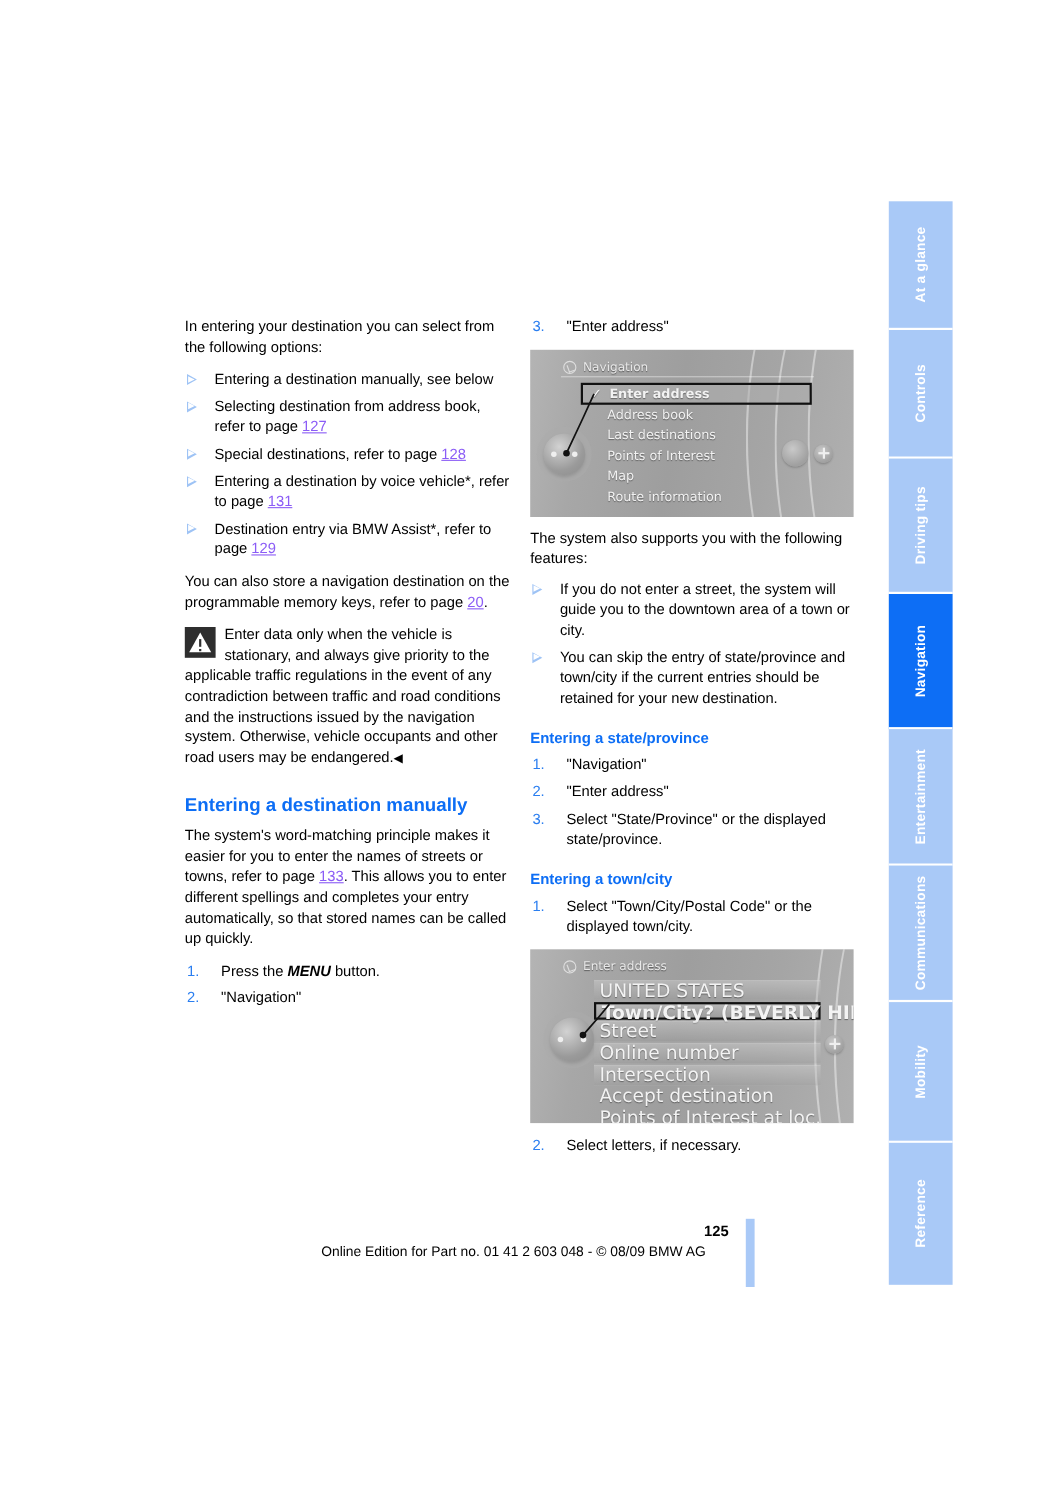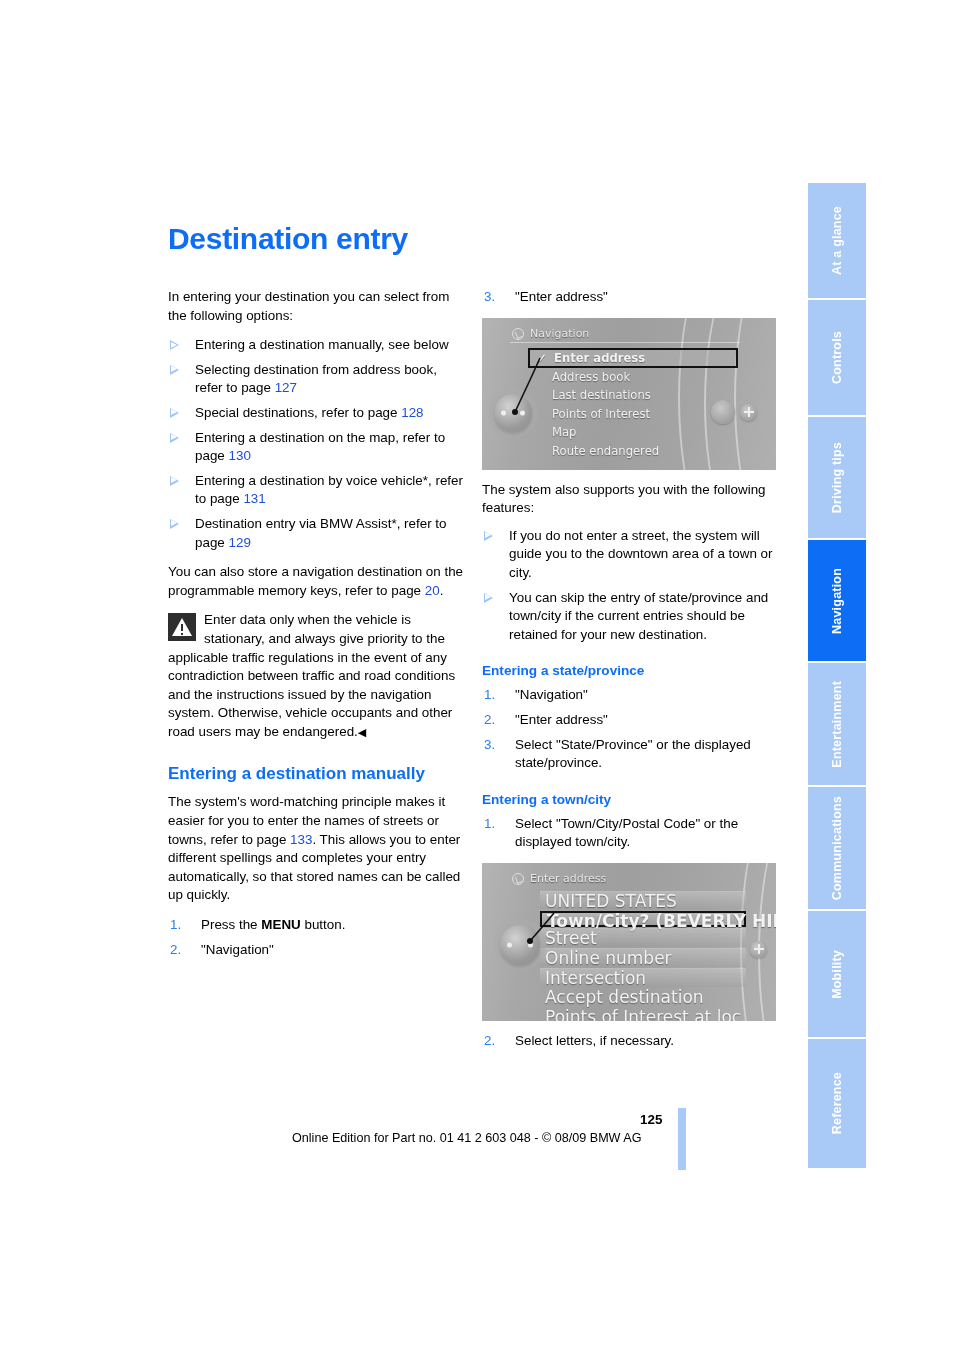--- a/index.html
+++ b/index.html
@@ -85,21 +85,21 @@
     font-weight: bold;
     color: #0d6ef5;
     line-height: 18px;
     margin-top: 18px;
     margin-bottom: 6px;
   }
 
   p.para { margin-bottom: 11px; }
   p.para.tight { margin-bottom: 9px; }
 
-  .link { color: #1d4ed8; }
+  .link { color: #8b5cf6; text-decoration: underline; }
 
   
   ul.bullets { list-style: none; margin-bottom: 11px; }
   ul.bullets li {
     position: relative;
     padding-left: 27px;
     margin-bottom: 6px;
   }
   .tri {
     position: absolute;
@@ -128,21 +128,21 @@
     padding-left: 33px;
     margin-bottom: 6px;
   }
   ol.steps li .num {
     position: absolute;
     left: 2px;
     top: 0;
     color: #2a7ef0;
     font-size: 13.4px;
   }
-  .bold { font-weight: bold; }
+  .bold { font-weight: bold; font-style: italic; }
 
   
   .warning {
     margin-top: 6px;
     margin-bottom: 12px;
     position: relative;
   }
   .warn-icon {
     float: left;
     width: 28px;
@@ -357,42 +357,37 @@
     width: 8px;
     height: 62px;
     background: #a9c9f7;
   }
 </style>
 </head>
 <body>
 
 <div class="page">
 
-  <h1 class="title">Destination entry</h1>
 
   <div class="col col-left">
 
     <p class="para">In entering your destination you can select from the following options:</p>
 
     <ul class="bullets">
       <li>
         <span class="tri"></span>
         <span>Entering a destination manually, see below</span>
       </li>
       <li>
         <span class="tri"></span>
         <span>Selecting destination from address book, refer to page </span><span class="link">127</span>
       </li>
       <li>
         <span class="tri"></span>
         <span>Special destinations, refer to page </span><span class="link">128</span>
-      </li>
-      <li>
-        <span class="tri"></span>
-        <span>Entering a destination on the map, refer to page </span><span class="link">130</span>
       </li>
       <li>
         <span class="tri"></span>
         <span>Entering a destination by voice vehicle*, refer to page </span><span class="link">131</span>
       </li>
       <li>
         <span class="tri"></span>
         <span>Destination entry via BMW Assist*, refer to page </span><span class="link">129</span>
       </li>
     </ul>
@@ -455,21 +450,21 @@
         <div class="mi">
           <span>Last destinations</span>
         </div>
         <div class="mi">
           <span>Points of Interest</span>
         </div>
         <div class="mi">
           <span>Map</span>
         </div>
         <div class="mi">
-          <span>Route endangered</span>
+          <span>Route information</span>
         </div>
       </div>
 
       <div class="knob" style="left:12px; top:76px; width:38px; height:38px;">
         <span class="dot l"></span>
           <span class="dot r"></span>
       </div>
 
       <svg class="callout" style="left:0; top:0; width:294px; height:152px;">
         <polyline points="33,94 48,62 58,40" fill="none" stroke="#111" stroke-width="1.6"></polyline>

